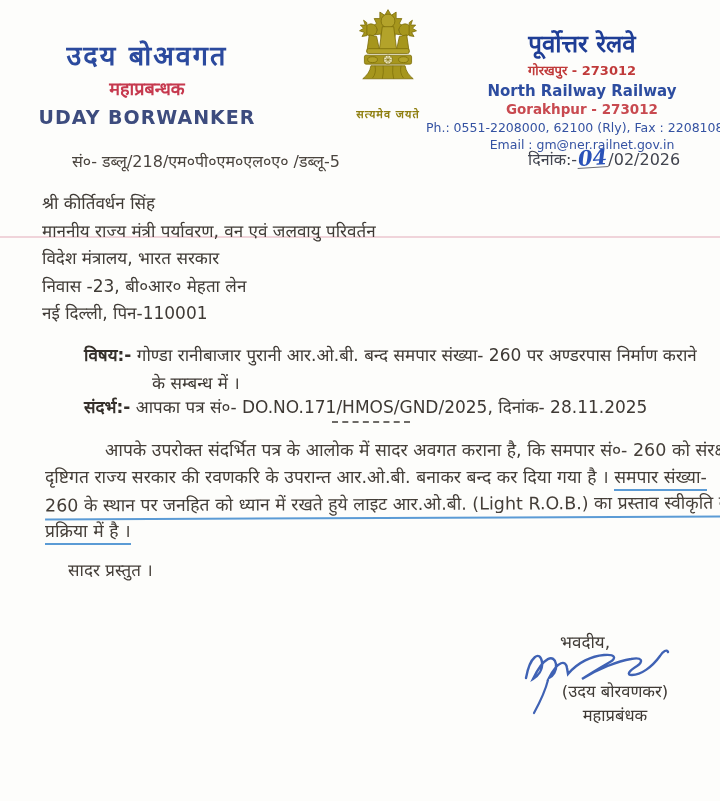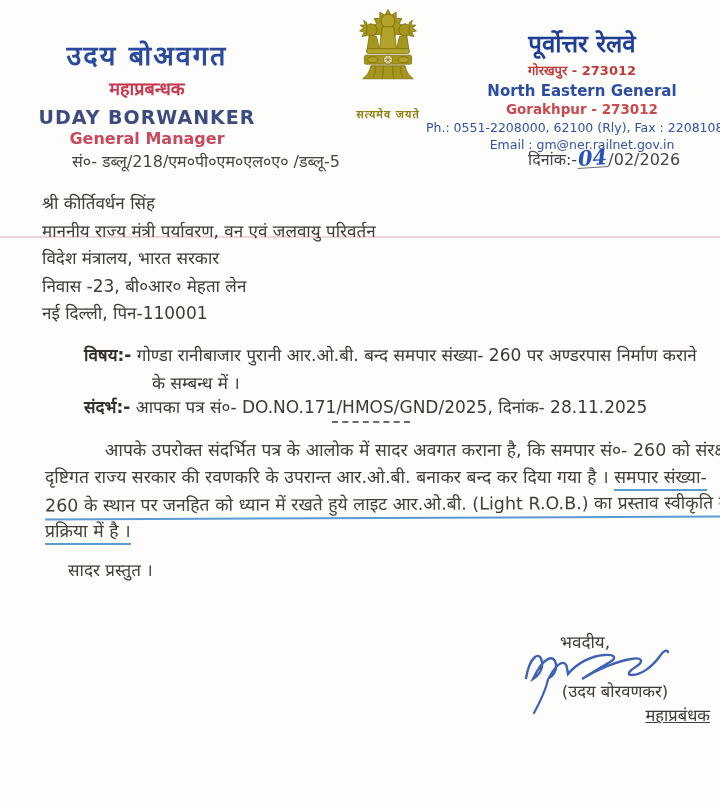--- a/index.html
+++ b/index.html
@@ -59,32 +59,31 @@
   .bl3{left:45px;top:491px;}
   .bl4{left:45px;top:518px;}
   .closing{left:68px;top:558px;font-size:17px;color:#443e38;}
   .u{border-bottom:2.5px solid #5b9bd5;padding-bottom:2px;}
   .u3{display:inline-block;transform:rotate(-.25deg);}
 
   
   .valediction{left:560px;top:606px;font-size:17px;color:#3f3a35;margin-top:24px;}
   .sig-svg{left:516px;top:630px;}
   .sig-name{left:520px;top:679px;width:190px;text-align:center;font-size:16.5px;color:#3f3a35;}
-  .sig-desig{left:520px;top:703px;width:190px;text-align:right;font-size:16.5px;color:#3f3a35;text-decoration:underline;}
+  .sig-desig{left:520px;top:703px;width:190px;text-align:center;font-size:16.5px;color:#3f3a35;}
 </style>
 </head>
 <body>
 
 <div class="page">
 
   <div class="abs lh-left">
     <div class="lh-name-hi">उदय बोअवगत</div>
     <div class="lh-title-hi">महाप्रबन्धक</div>
     <div class="lh-name-en">UDAY BORWANKER</div>
-    <div class="lh-title-en">General Manager</div>
   </div>
 
   <div class="abs emblem-wrap">
     <svg width="82" height="96" viewBox="0 0 100 118">
       <g fill="#a6961d" stroke="#7d6e0a" stroke-width="1">
 
         <path d="M50 2 l4 7 6 -4 0 8 7 0 -3 6 6 4 -7 3 3 7 -7 -1 -1 7 -6 -4 -2 5 -2 -5 -6 4 -1 -7 -7 1 3 -7 -7 -3 6 -4 -3 -6 7 0 0 -8 6 4 Z"></path>
 
         <circle cx="50" cy="16" r="8.5" fill="#b3a32a"></circle>
 
@@ -108,21 +107,21 @@
         <path d="M29 71 C28 78, 24 83, 19 87 L81 87 C76 83, 72 78, 71 71 Z"></path>
         <path d="M34 71 q2 9 -3 15 M44 71 q1 9 -1 16 M56 71 q-1 9 1 16 M66 71 q-2 9 3 15" stroke="#7d6e0a" stroke-width=".9" fill="none"></path>
       </g>
     </svg>
     <div class="motto">सत्यमेव जयते</div>
   </div>
 
   <div class="abs lh-right">
     <div class="lh-org-hi">पूर्वोत्तर रेलवे</div>
     <div class="lh-city-hi">गोरखपुर - 273012</div>
-    <div class="lh-org-en">North Eastern General</div>
+    <div class="lh-org-en">North Railway Railway</div>
     <div class="lh-city-en">Gorakhpur - 273012</div>
     <div class="lh-phone">Ph.: 0551-2208000, 62100 (Rly), Fax : 2208108</div>
     <div class="lh-email">Email  :  gm@ner.railnet.gov.in</div>
   </div>
 
   <div class="abs ref-line nowrap">सं०- डब्लू/218/एम०पी०एम०एल०ए० /डब्लू-5</div>
   <div class="abs date-line nowrap">
     <span>दिनांक:-</span><span class="hand-date">04</span><span>/02/2026</span>
   </div>
 

